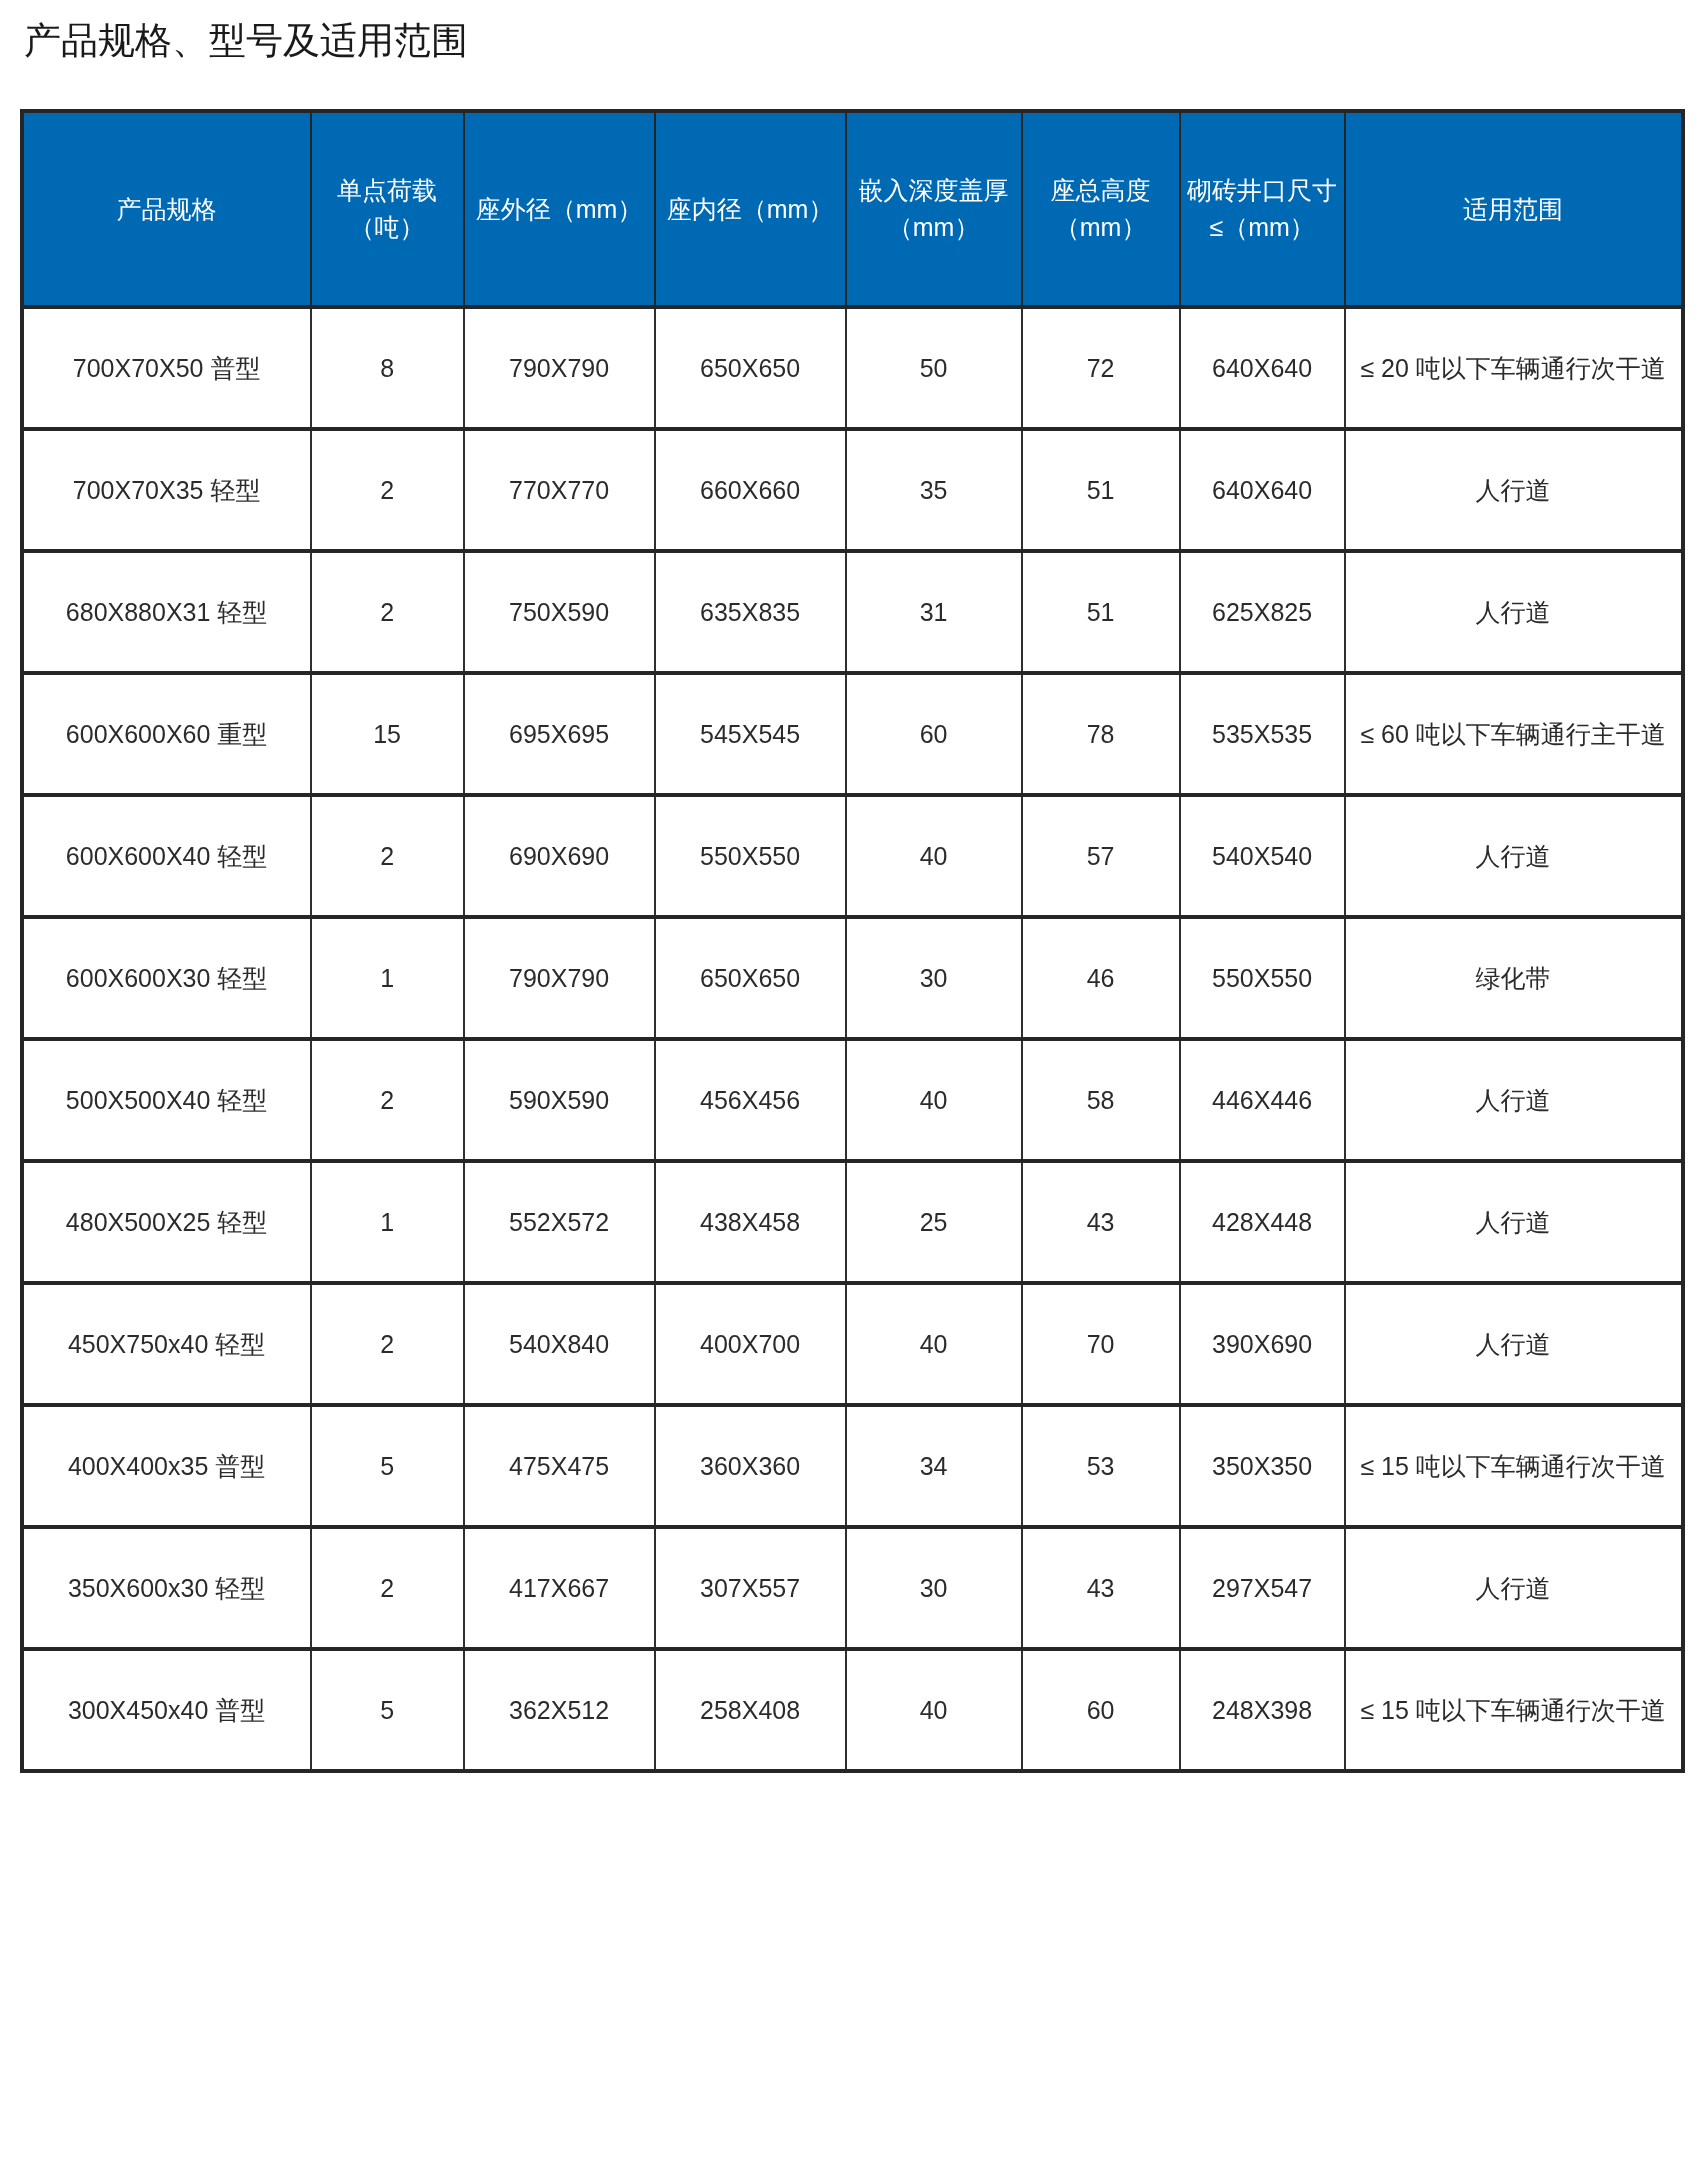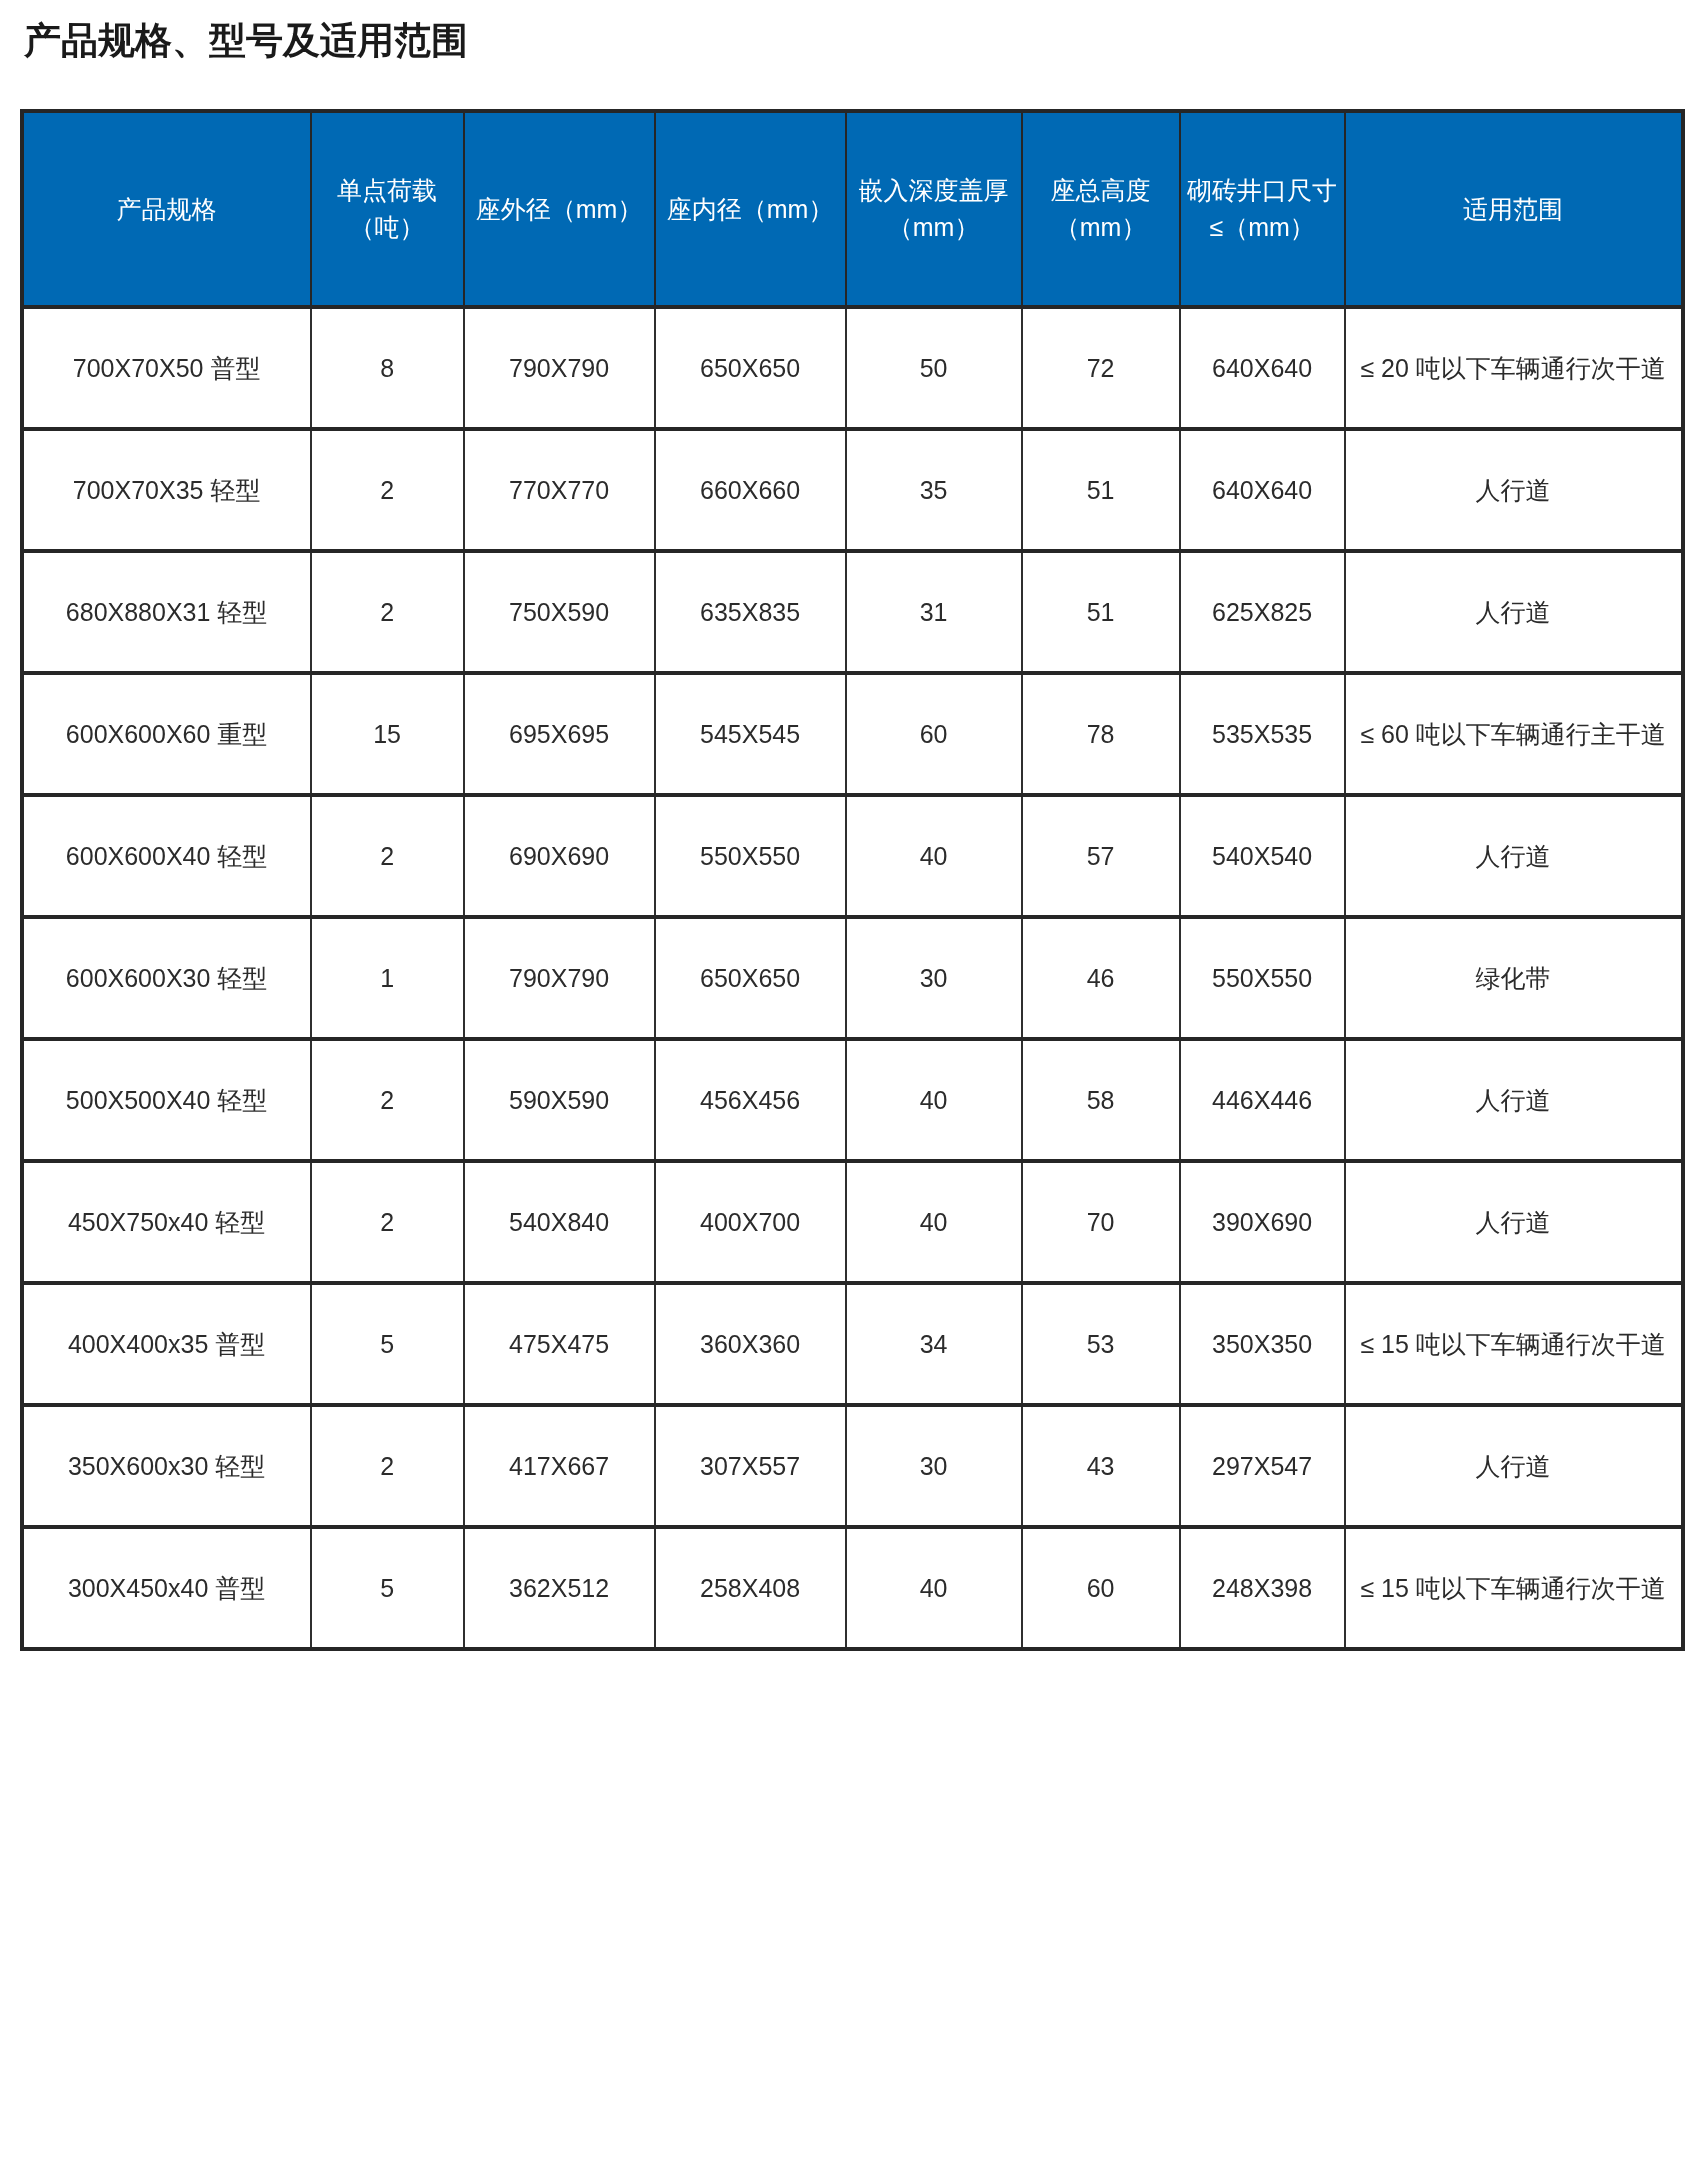--- a/index.html
+++ b/index.html
@@ -7,21 +7,21 @@
     width: 1699px;
     background: #ffffff;
     font-family: "Liberation Sans", "DejaVu Sans", sans-serif;
   }
   body { height: 2176px; overflow: hidden; }
 
   .page-title {
     margin: 17px 0 0 24px;
     font-size: 37px;
     line-height: 48px;
-    font-weight: bold;
+    font-weight: normal;
     color: var(--title-color, #1a1a1a);
   }
 
   table.spec-table {
     table-layout: fixed;
     border-collapse: collapse;
     width: 1661px;
     margin: 44px 0 0 19.6px;
     border: 4.3px solid var(--border-dark, #262626);
   }
@@ -152,20 +152,30 @@
         <td>500X500X40 轻型</td>
         <td>2</td>
         <td>590X590</td>
         <td>456X456</td>
         <td>40</td>
         <td>58</td>
         <td>446X446</td>
         <td>人行道</td>
       </tr>
       <tr>
+        <td>480X500X25 轻型</td>
+        <td>1</td>
+        <td>552X572</td>
+        <td>438X458</td>
+        <td>25</td>
+        <td>43</td>
+        <td>428X448</td>
+        <td>人行道</td>
+      </tr>
+      <tr>
         <td>450X750x40 轻型</td>
         <td>2</td>
         <td>540X840</td>
         <td>400X700</td>
         <td>40</td>
         <td>70</td>
         <td>390X690</td>
         <td>人行道</td>
       </tr>
       <tr>

